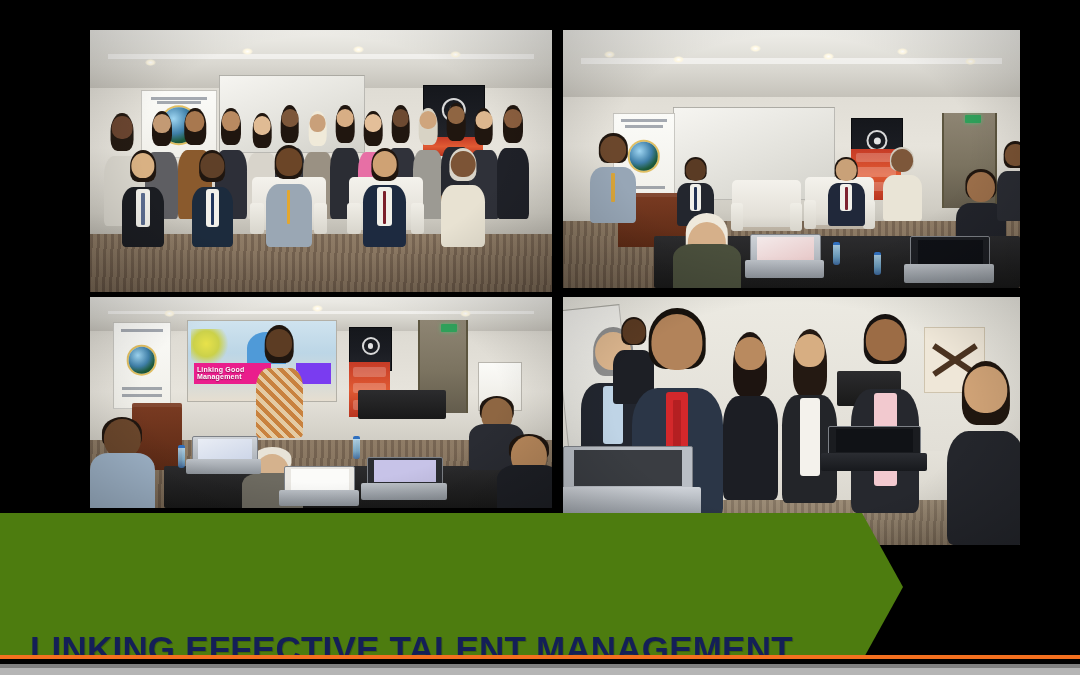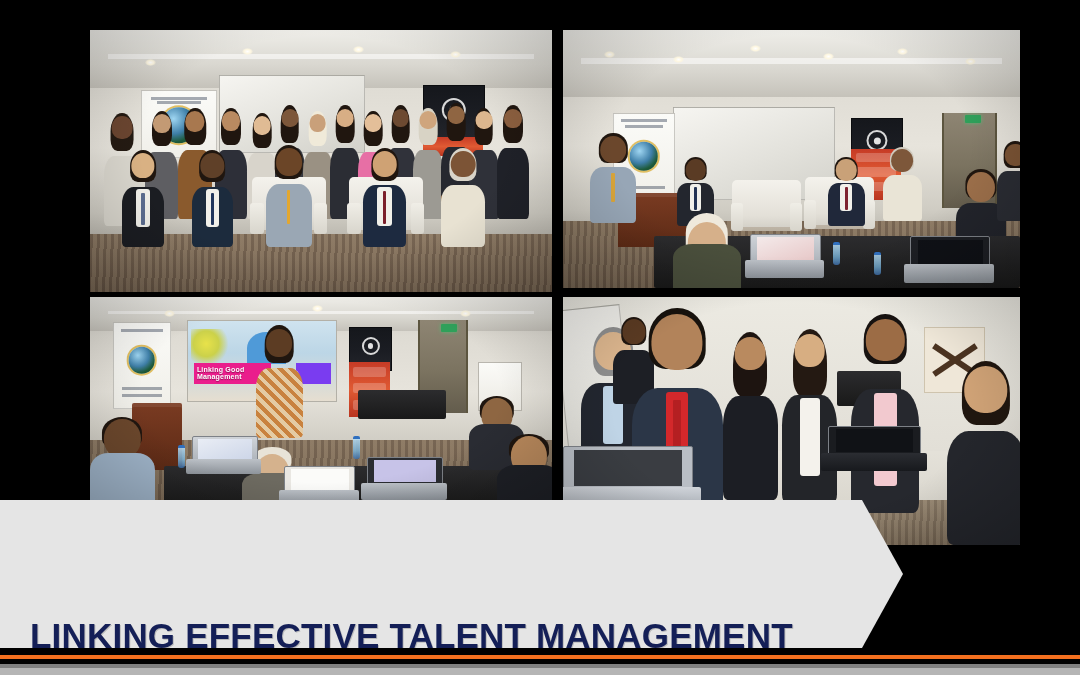--- a/index.html
+++ b/index.html
@@ -265,24 +265,24 @@
 
   .vignette {
     position: absolute; inset: 0; pointer-events: none;
     background: radial-gradient(ellipse at 50% 45%, rgba(0,0,0,0) 55%, rgba(0,0,0,0.22) 100%);
   }
 
   
   #title-banner {
     position: absolute;
     left: 0;
-    top: 500px;
+    top: 513px;
     width: 903px;
     height: 148px;
-    background: #e5e5e5;
+    background: #4d7c0f;
     clip-path: polygon(0 0, 862px 0, 903px 74px, 862px 148px, 0 148px);
     z-index: 5;
   }
   #title-text {
     position: absolute;
     left: 30px;
     top: 26px;
     color: #141f57;
     font-family: "Liberation Sans", sans-serif;
     font-weight: bold;

